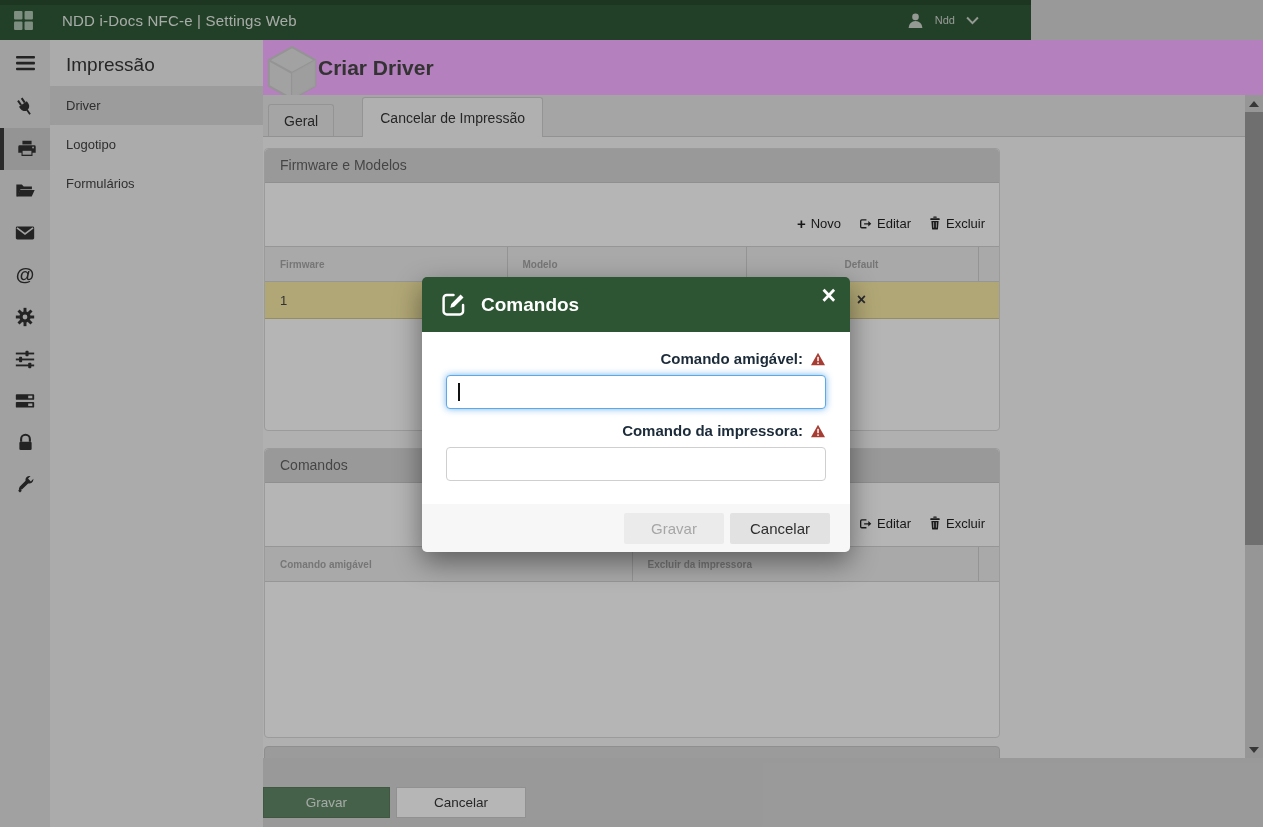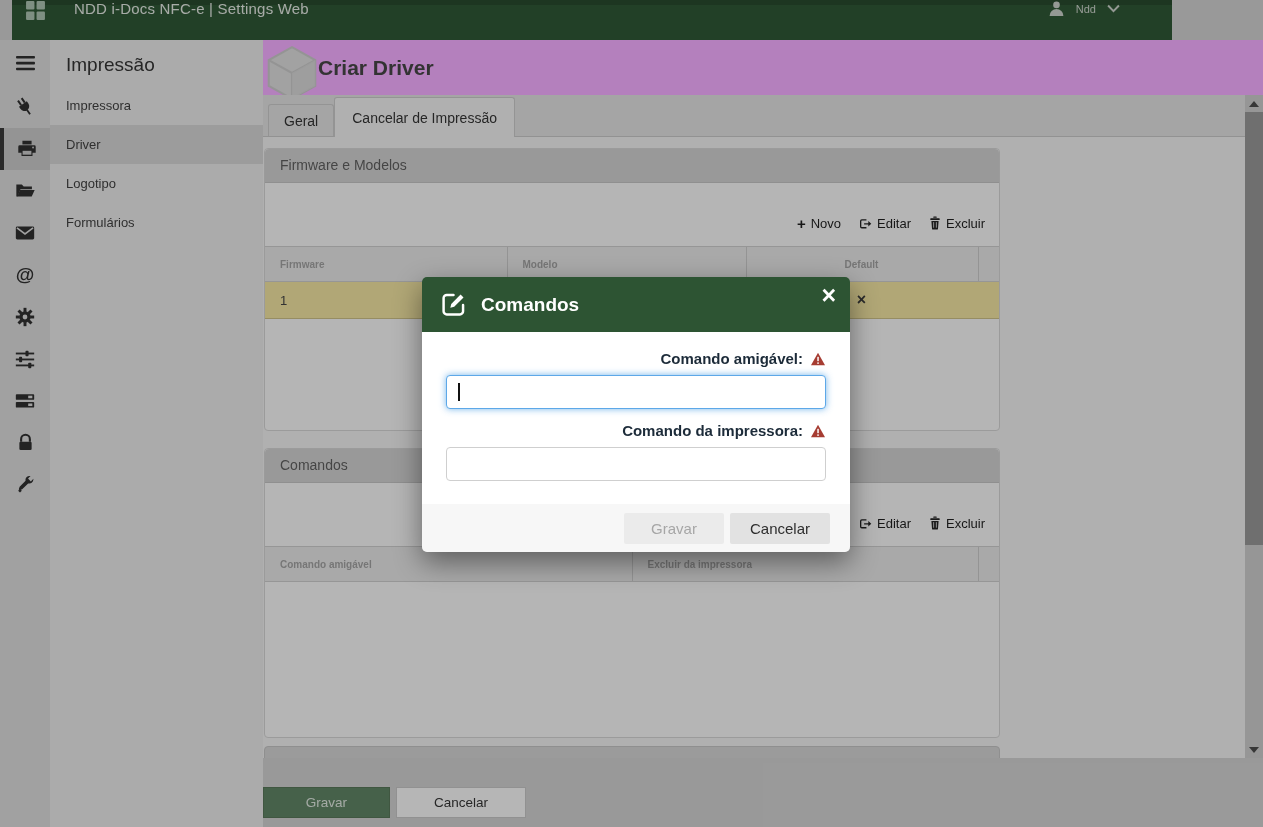--- a/index.html
+++ b/index.html
@@ -1,21 +1,21 @@
 <!DOCTYPE html>
 <html><head>
 <meta charset="utf-8">
 <style>
   html,body{margin:0;padding:0;background:#888;}
   *{box-sizing:border-box;font-family:"Liberation Sans",sans-serif;}
   #stage{position:relative;width:1263px;height:827px;overflow:hidden;background:#cdcdcd;}
 
   
-  .topbar{position:absolute;left:12px;top:0;width:1160px;height:40px;
-    background:linear-gradient(#27492c 0 5px,#2e5634 5px);display:flex;align-items:flex-start;}
+  .topbar{position:absolute;left:0;top:0;width:1031px;height:40px;
+    background:linear-gradient(#27492c 0 5px,#2e5634 5px);display:flex;align-items:center;}
   .topbar .logo{margin-left:13px;display:flex;}
   .topbar .app-title{margin-left:28px;color:#dfe4df;font-size:15px;letter-spacing:.2px;}
   .user-cluster{margin-left:auto;margin-right:52px;display:flex;align-items:center;gap:11px;cursor:pointer;}
   .user-cluster .uname{color:#c9cfc9;font-size:11px;}
 
   
   .iconstrip{position:absolute;left:0;top:40px;width:50px;height:787px;background:#d7d7d7;}
   .istrip-item{height:42px;display:flex;align-items:center;justify-content:center;cursor:pointer;}
   .istrip-item:first-child{height:46px;}
   .istrip-item.active{background:#c6c6c6;border-left:4px solid #3a3a3a;}
@@ -28,21 +28,21 @@
   .sb-item{height:39px;line-height:39px;padding-left:16px;font-size:13px;color:#3f3f3f;cursor:pointer;}
   .sb-item.active{background:#d0d0d0;}
 
   
   .main{position:absolute;left:263px;top:40px;width:1000px;height:787px;background:#cdcdcd;}
   .main-header{position:absolute;left:0;top:0;width:1000px;height:55px;background:#f0abfc;overflow:hidden;}
   .main-header .cube{position:absolute;left:-2px;top:2px;}
   .main-header h1{position:absolute;left:55px;top:0;margin:0;line-height:55px;font-size:21px;font-weight:700;color:#454545;}
 
   .tabs{position:absolute;left:0;top:55px;width:982px;height:42px;background:#dcdcdc;
-    border-bottom:1px solid #c3c3c3;display:flex;align-items:flex-end;padding-left:5px;z-index:2;}
+    border-bottom:1px solid #c3c3c3;display:flex;align-items:flex-end;padding-left:5px;z-index:2;gap:28px;}
   .tab{height:32px;line-height:32px;padding:0 15px;font-size:14px;color:#333;cursor:pointer;
     border:1px solid #c6c6c6;border-bottom:none;border-radius:3px 3px 0 0;}
   .tab.active{height:40px;line-height:40px;background:#ebebeb;margin-bottom:-1px;padding:0 17px;}
 
   .tabpane{position:absolute;left:0;top:97px;width:982px;height:621px;background:#ebebeb;
     overflow:hidden;padding:11px 0 0 1px;z-index:1;}
 
   .panel{width:736px;background:#f2f2f2;border:1px solid #cfcfcf;border-radius:4px;overflow:hidden;}
   .panel-heading{height:34px;line-height:33px;background:#cdcdcd;border-bottom:1px solid #bfbfbf;
     padding-left:15px;font-size:14px;color:#5d5d5d;border-radius:4px 4px 0 0;}
@@ -214,21 +214,20 @@
     <div class="istrip-item">
       <svg class="ic" width="21" height="21" viewBox="0 0 24 24" fill="#2f2f2f">
         <path d="M21 5.2a4.6 4.6 0 0 1-6 4.4L8.2 16.4l-2.9 1-1-1 1-2.9 6.8-6.8a4.6 4.6 0 0 1 5.7-5.5L14.9 4.1l3.2 3.2 2.9-2.9c.1.3 0 .5 0 .8z"></path>
         <rect x="4.2" y="16.5" width="3" height="3" transform="rotate(45 5.7 18)"></rect>
       </svg>
     </div>
   </nav>
 
   <aside class="subsidebar">
     <div class="sb-title">Impressão</div>
-    <div class="sb-item">Impressora</div>
     <div class="sb-item active">Driver</div>
     <div class="sb-item">Logotipo</div>
     <div class="sb-item">Formulários</div>
   </aside>
 
   <main class="main">
     <div class="main-header">
       <svg class="cube" width="62" height="62" viewBox="0 0 24 24">
         <path d="M12 2 21 7v10l-9 5-9-5V7z" fill="#d8d8d8" stroke="#c6c6c6" stroke-width=".8"></path>
         <path d="M3 7l9 5 9-5M12 12v10" fill="none" stroke="#c6c6c6" stroke-width=".8"></path>

